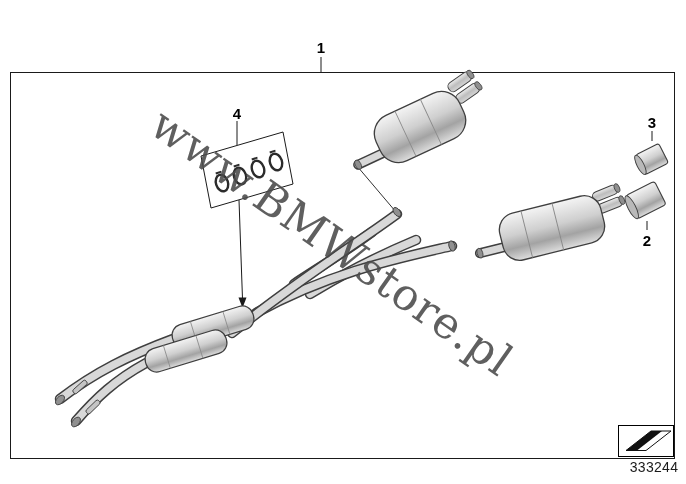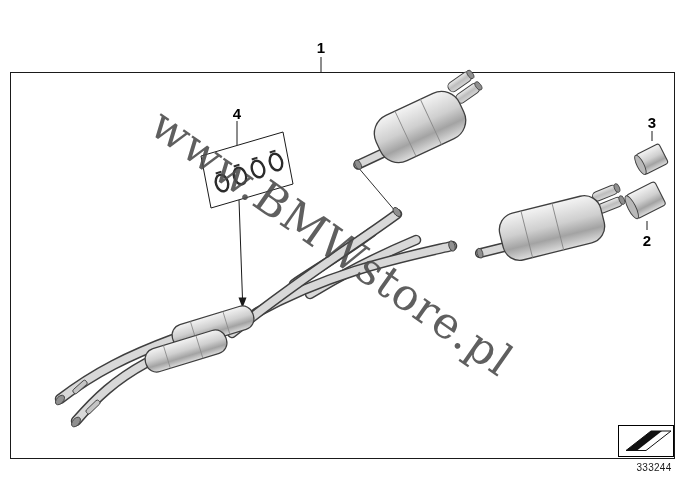--- a/index.html
+++ b/index.html
@@ -36,21 +36,21 @@
     color: #4a4a4a;
     opacity: 0.88;
     white-space: nowrap;
     letter-spacing: 1px;
     pointer-events: none;
   }
   .drawing-number {
     position: absolute;
     left: 654px; top: 467px;
     transform: translate(-50%, -50%);
-    font-size: 10px;
+    font-size: 14px;
     color: #1a1a1a;
     letter-spacing: 0.3px;
   }
 </style>
 </head>
 <body>
 
 <div class="stage">
 
   <svg width="686" height="484" viewBox="0 0 686 484">

